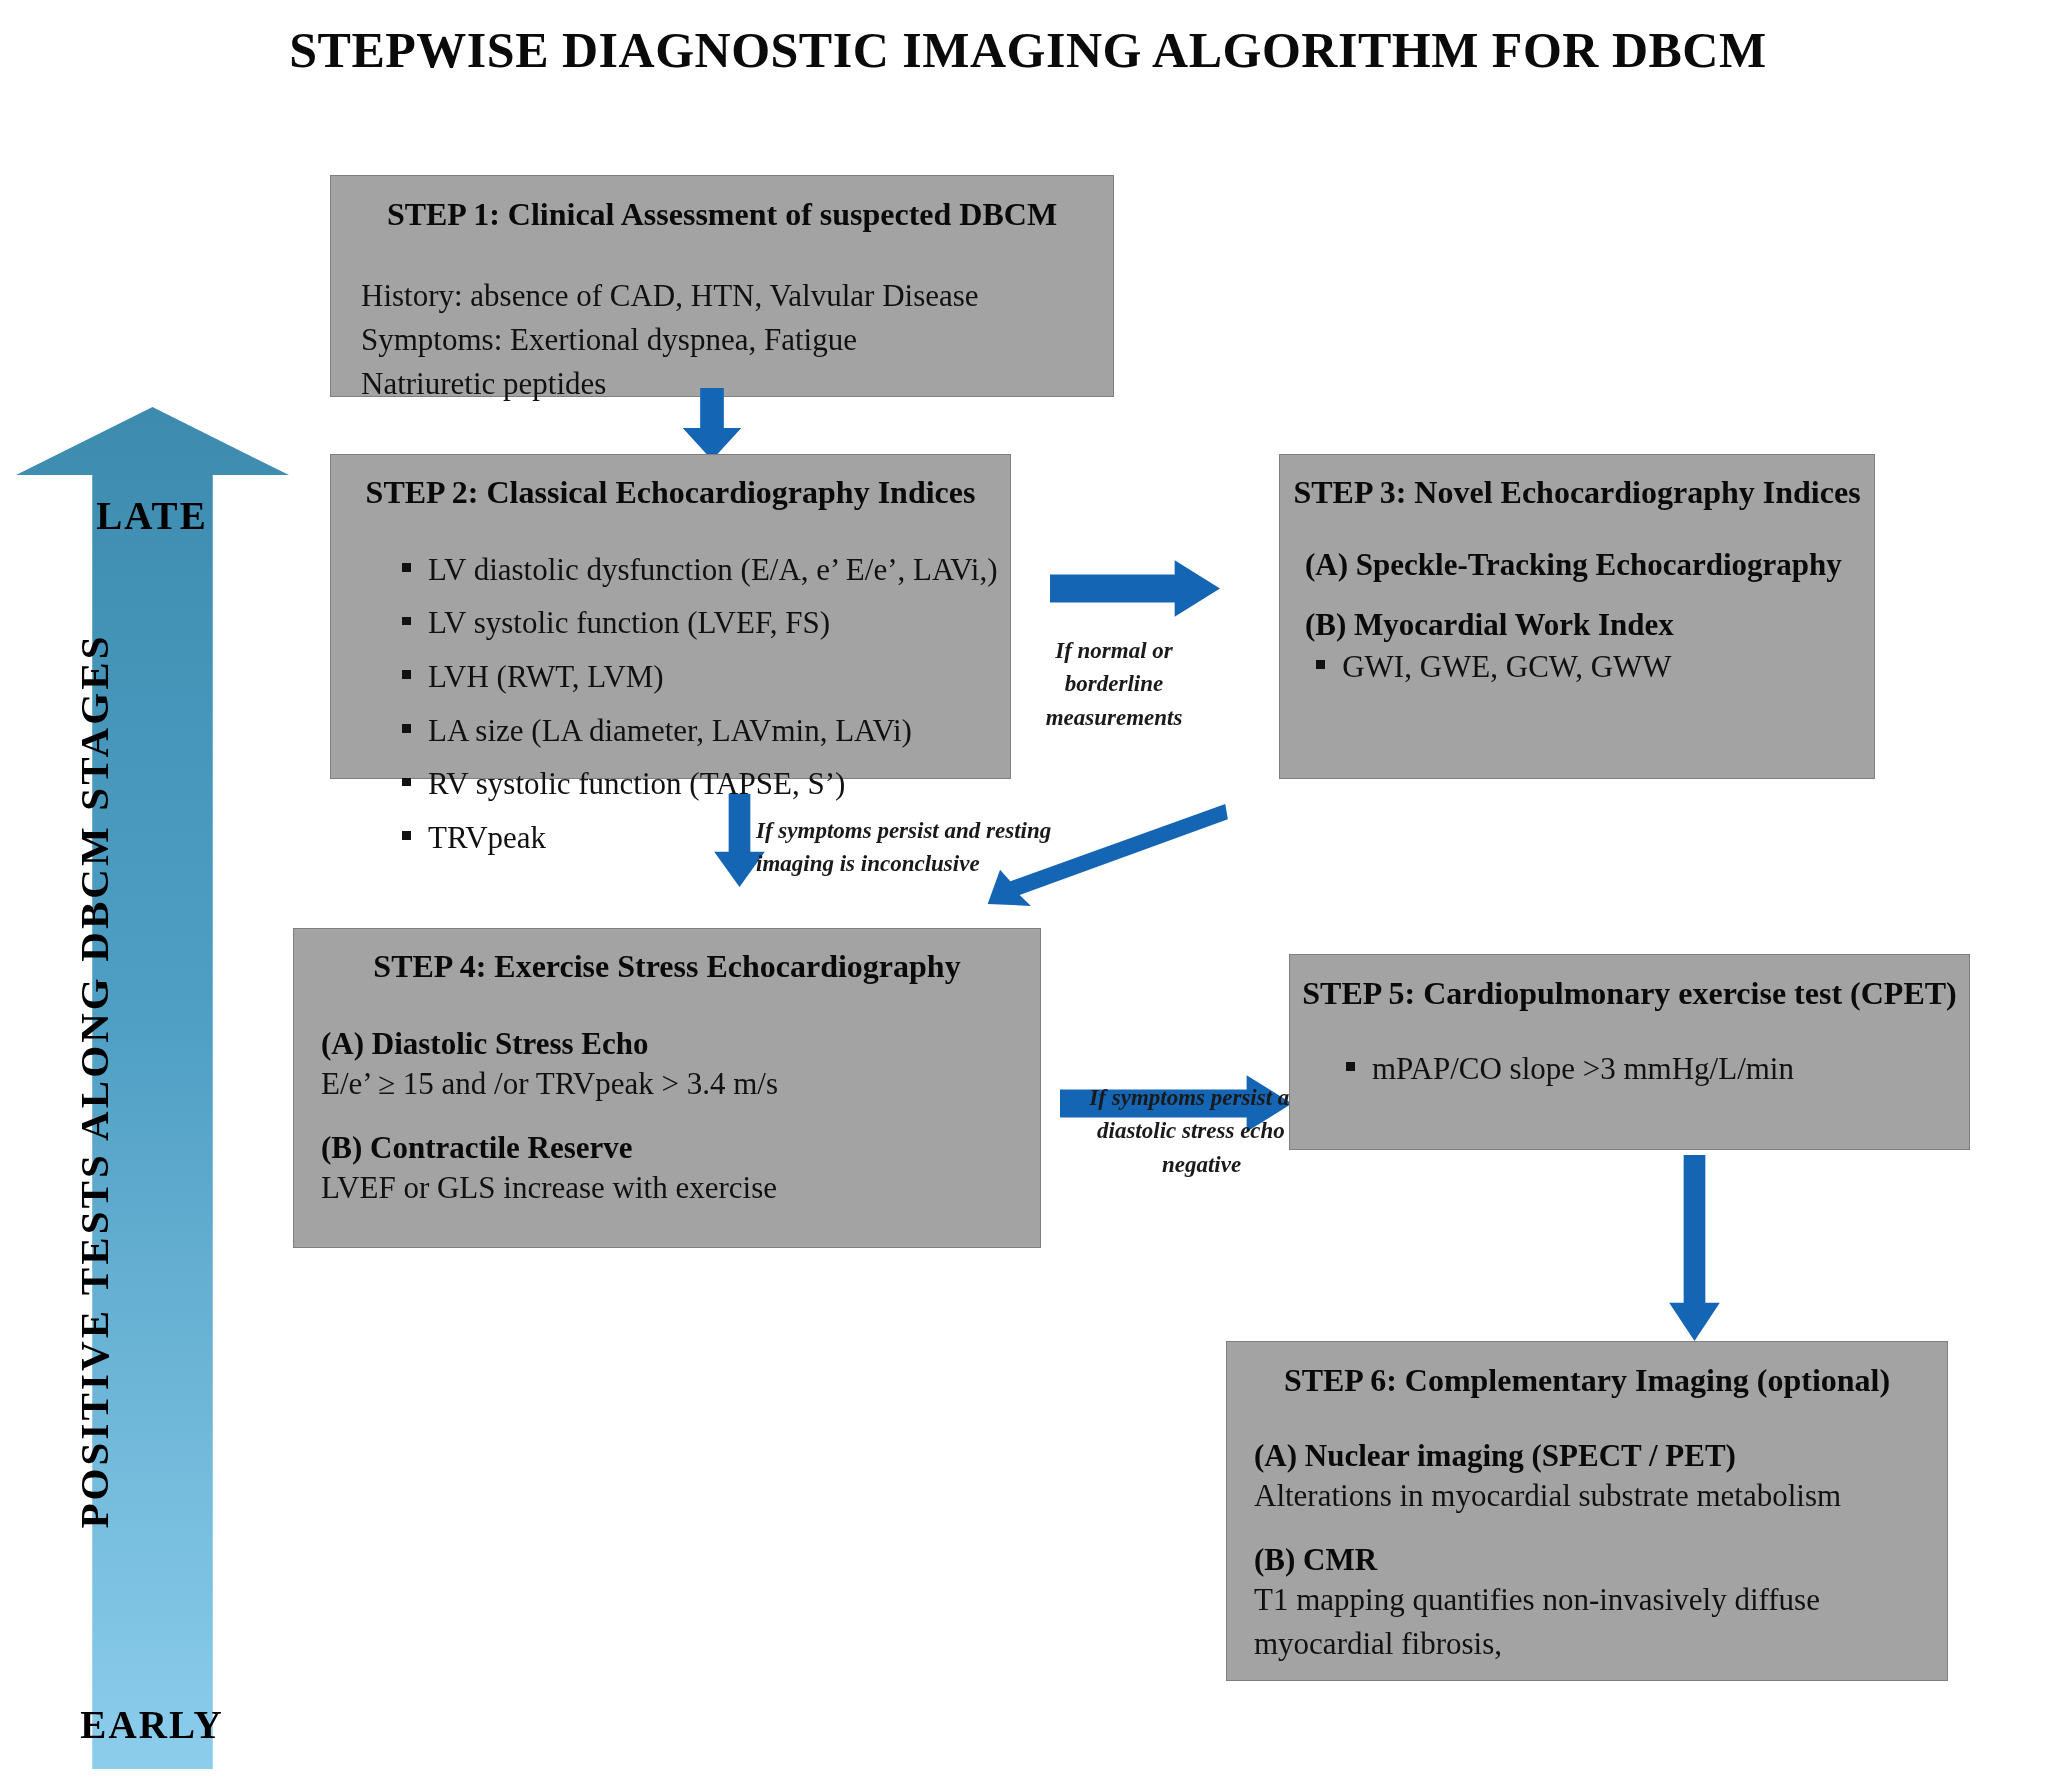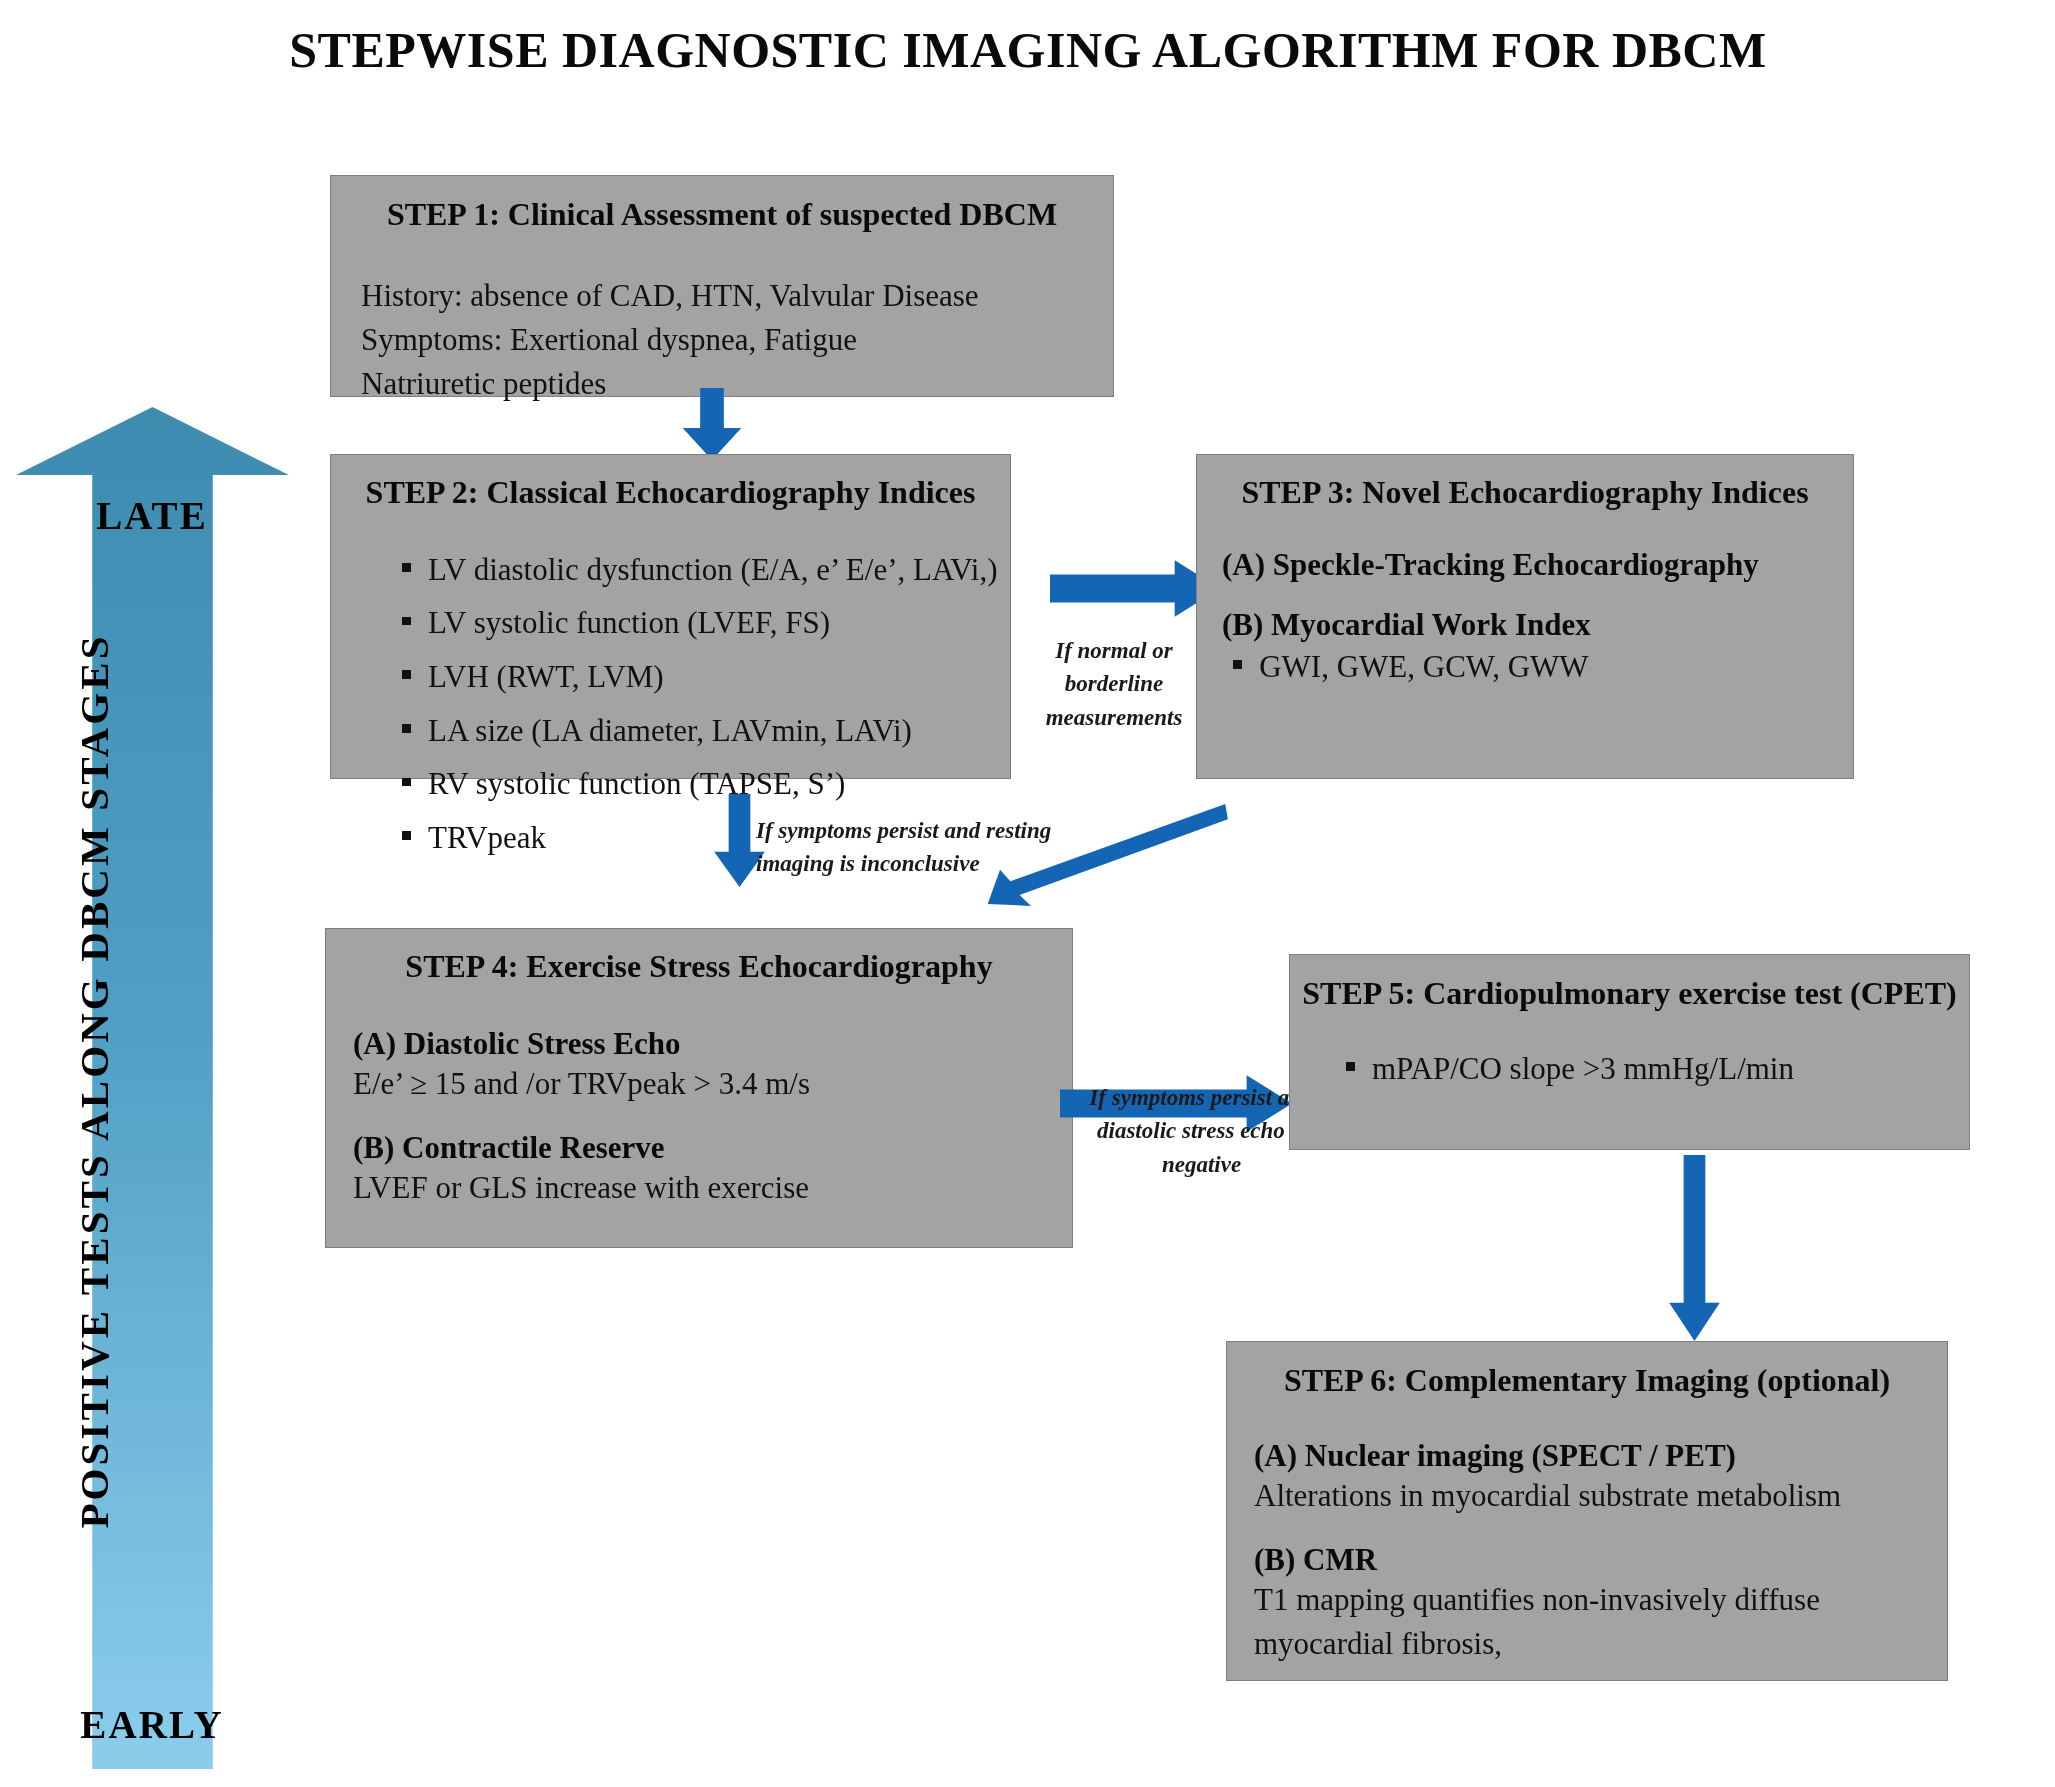--- a/index.html
+++ b/index.html
@@ -104,26 +104,26 @@
   }
 
   #box1{left:330px;top:175px;width:784px;height:222px;}
   #box1 .box-title{margin:17.5px 0 0 0;}
   #box1 .box-body{margin:40px 0 0 30px;}
 
   #box2{left:330px;top:454px;width:681px;height:325px;}
   #box2 .box-title{margin:16.5px 0 0 0;}
   #box2 ul.bul{margin:38px 0 0 65px;}
 
-  #box3{left:1196px;top:454px;width:658px;height:325px;}
+  #box3{left:1279px;top:454px;width:596px;height:325px;}
   #box3 .box-title{margin:16.5px 0 0 0;}
   #box3 .b3inner{margin:35px 0 0 25px;}
   #box3 ul.bul{margin:4.1px 0 0 5.2px;}
 
-  #box4{left:325px;top:928px;width:748px;height:320px;}
+  #box4{left:293px;top:928px;width:748px;height:320px;}
   #box4 .box-title{margin:16.5px 0 0 0;}
   #box4 .b4inner{margin:40px 0 0 27px;}
 
   #box5{left:1289px;top:954px;width:681px;height:196px;}
   #box5 .box-title{margin:17.5px 0 0 0;}
   #box5 ul.bul{margin:36px 0 0 50px;}
 
   #box6{left:1226px;top:1341px;width:722px;height:340px;}
   #box6 .box-title{margin:17.5px 0 0 0;}
   #box6 .b6inner{margin:38px 0 0 27px;}

